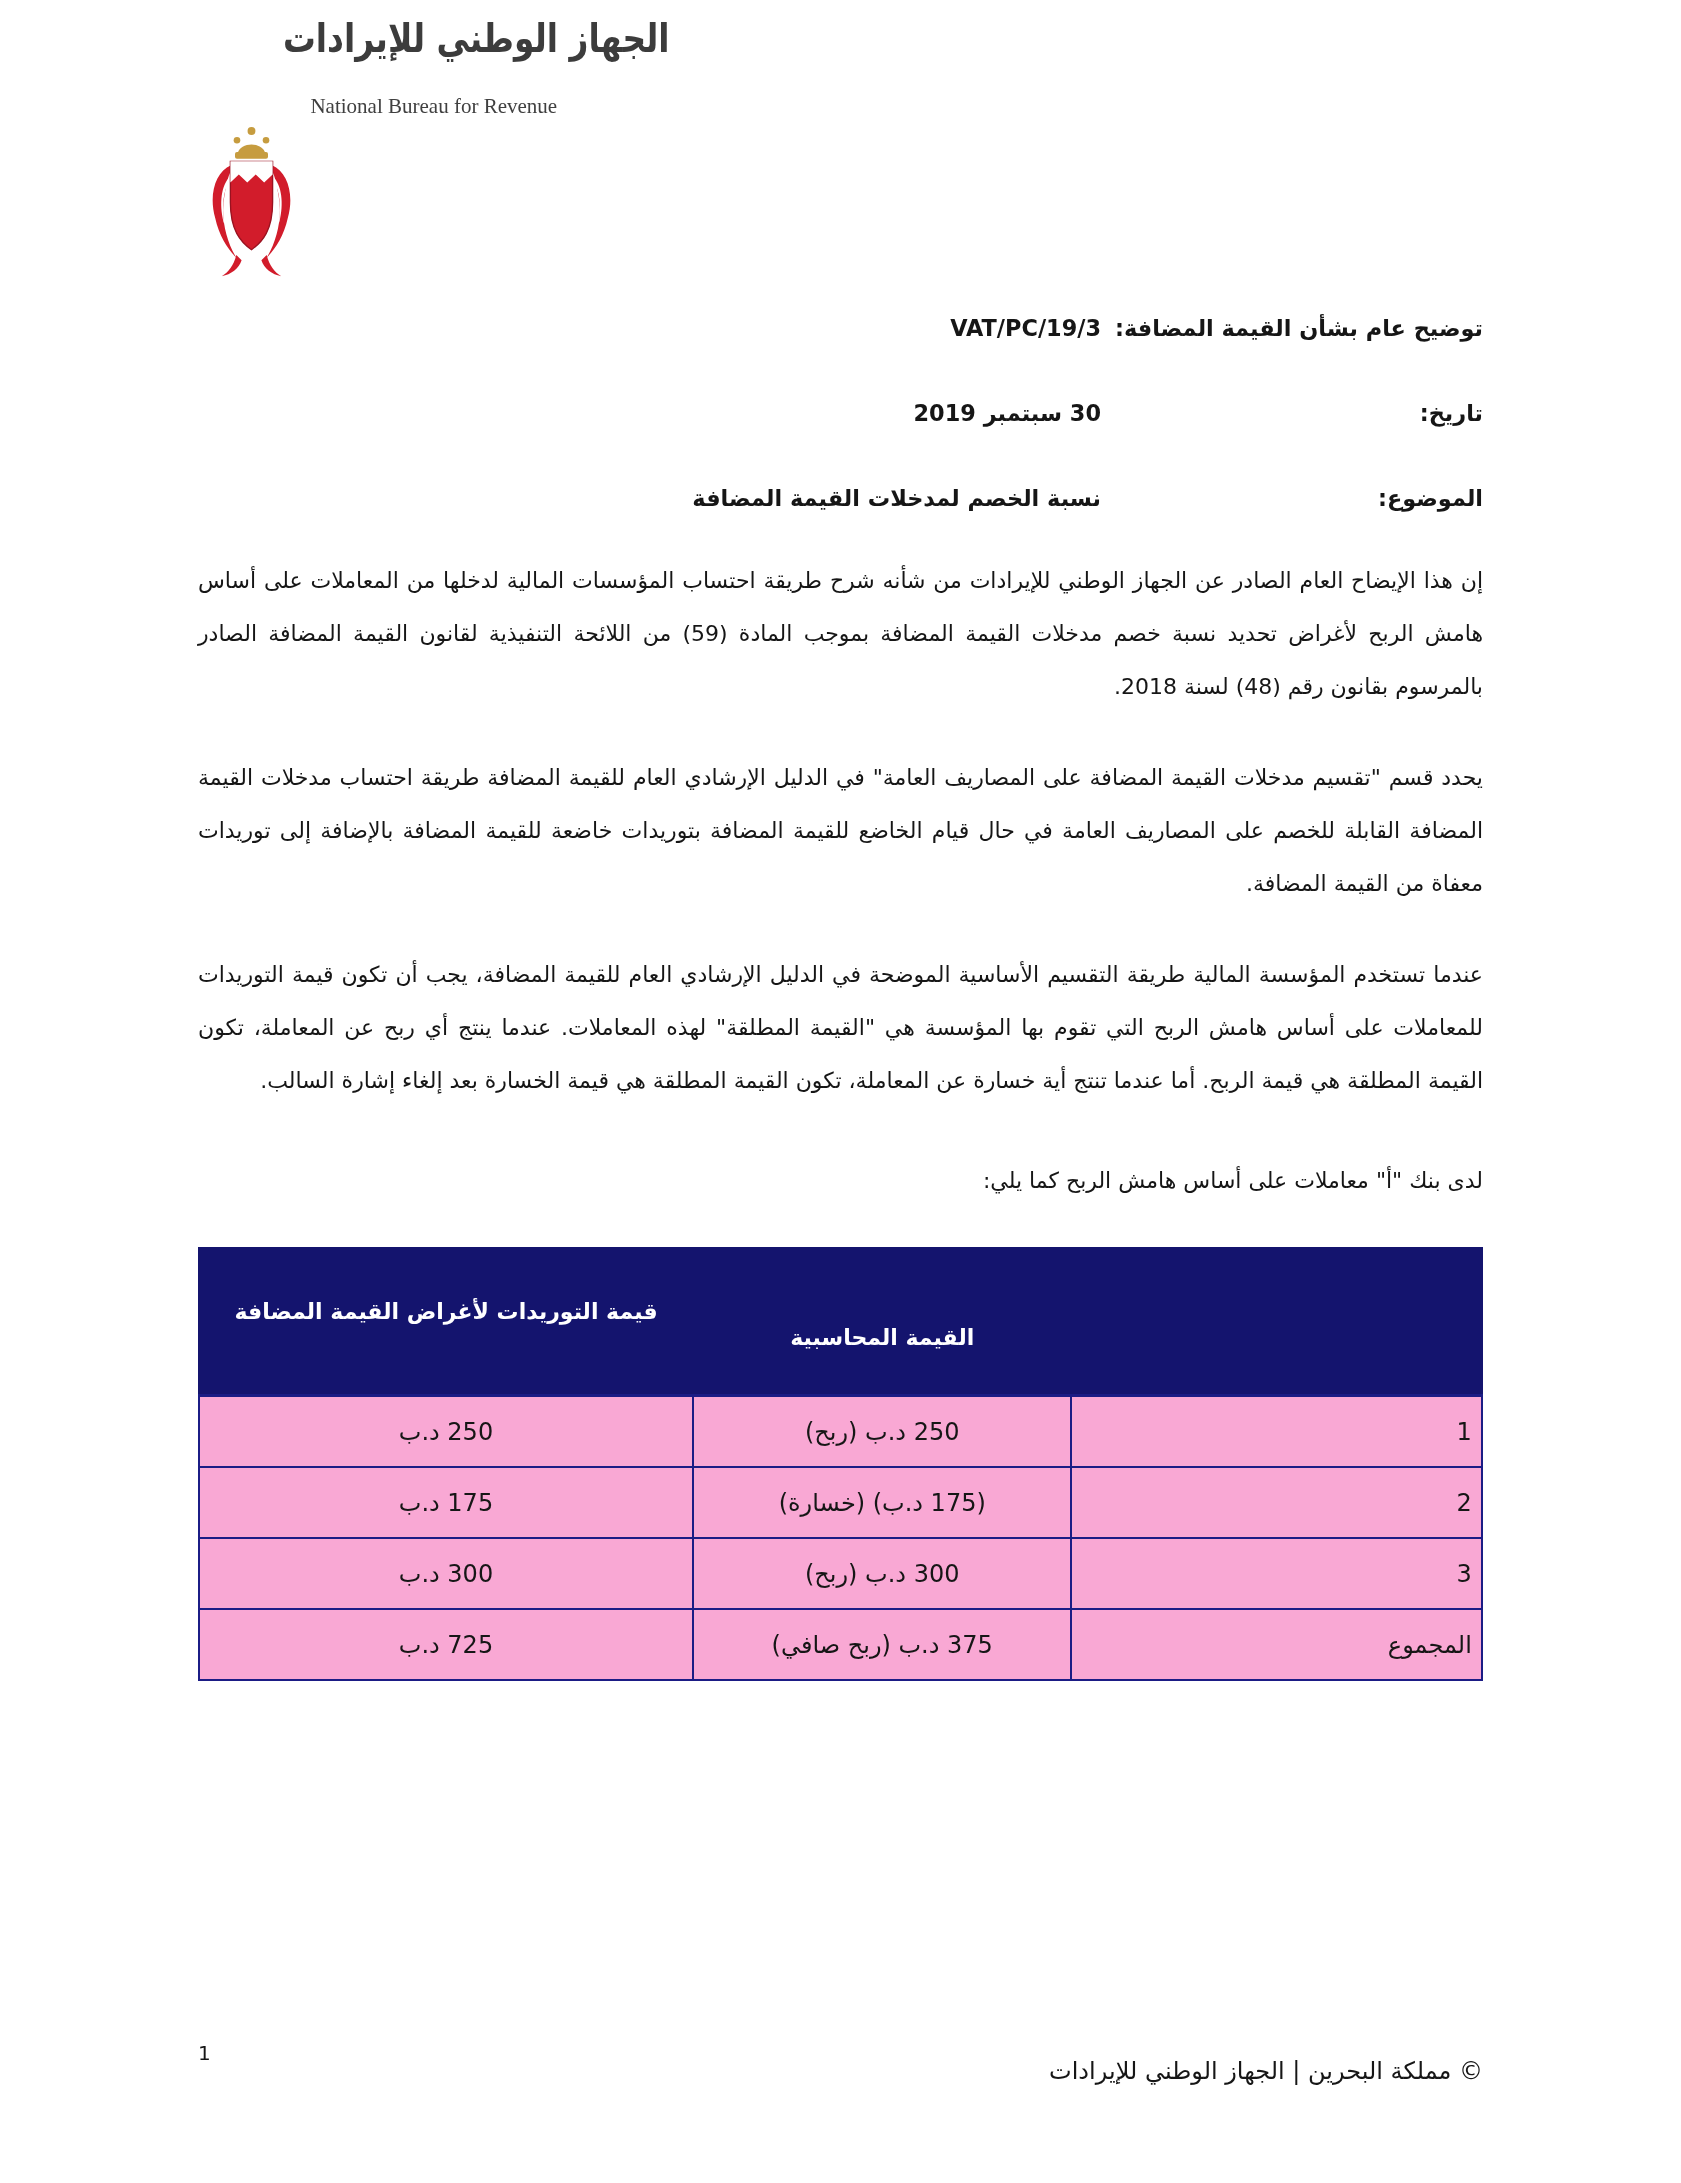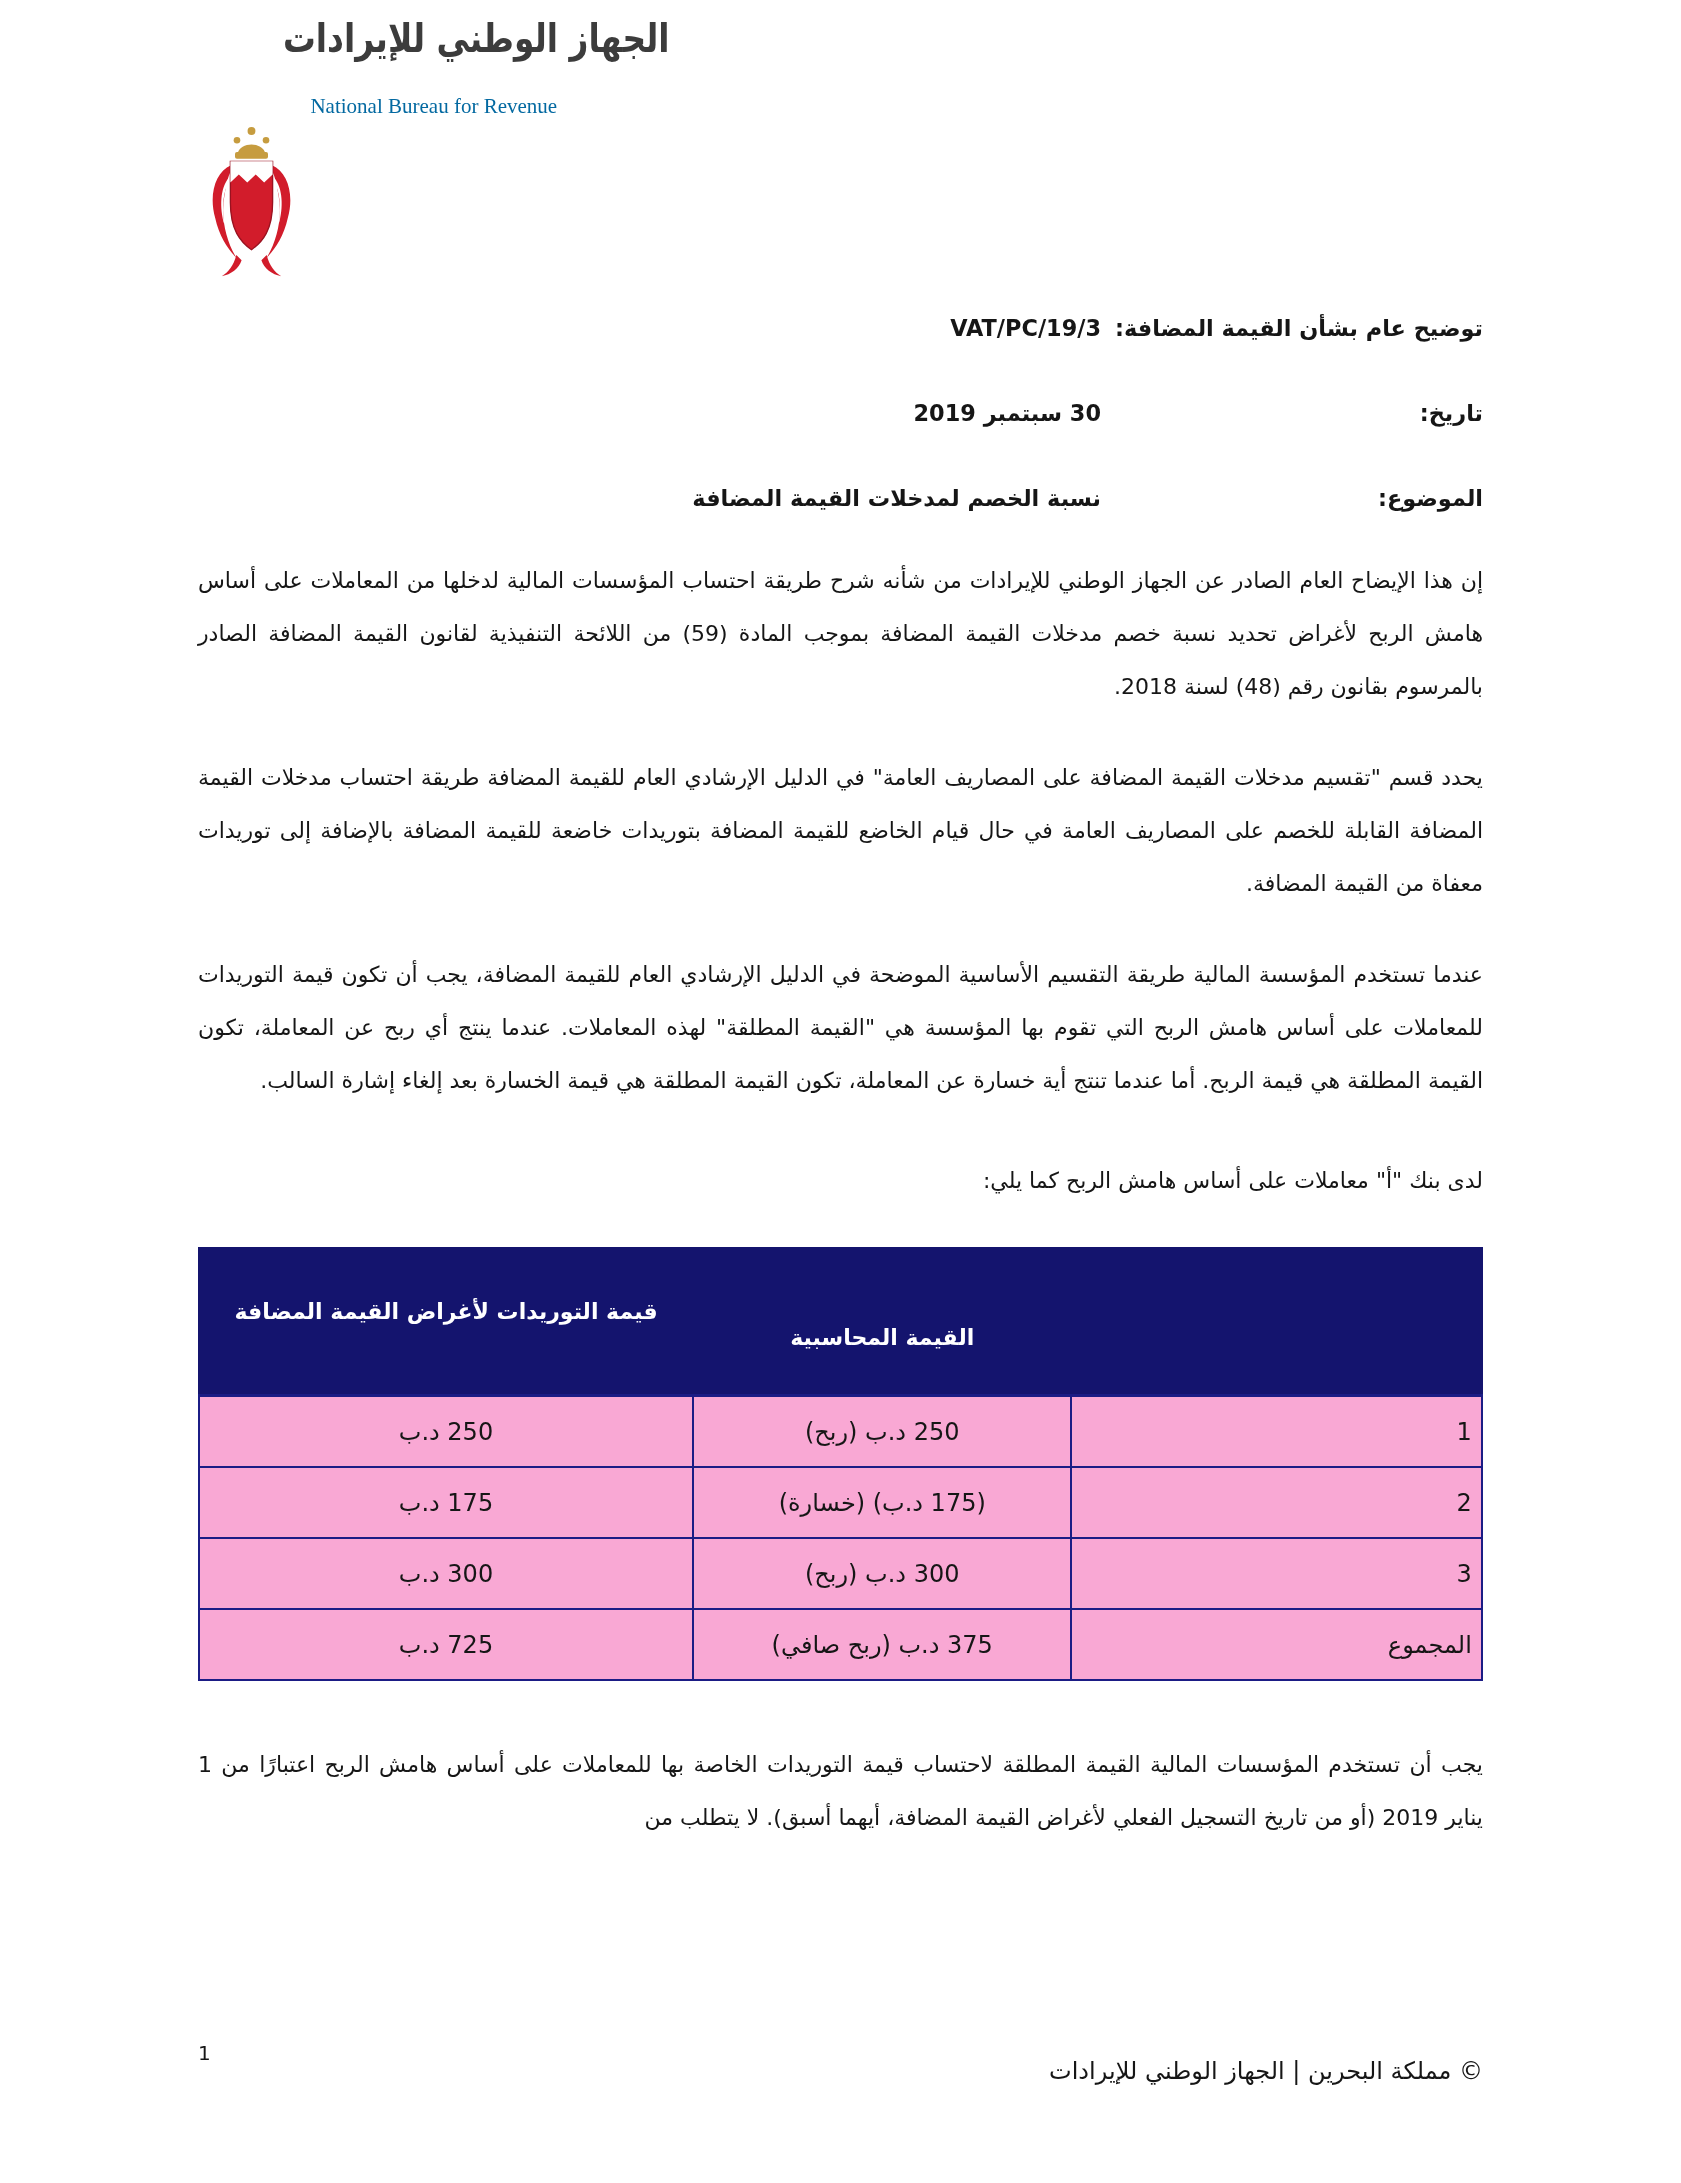--- a/index.html
+++ b/index.html
@@ -8,21 +8,21 @@
     font-family:"DejaVu Sans","Liberation Sans",sans-serif;color:#161616;
     overflow:hidden;
   }
   .page{position:absolute;inset:0;padding:0 198px;box-sizing:border-box;}
 
   
   .header{margin-top:98px;display:flex;justify-content:flex-end;align-items:flex-start;height:198px;flex-direction:column;}
   .logo-text{margin-top:25px;margin-left:0;margin-right:0;text-align:center;}
   .logo-ar{font-size:40px;font-weight:700;color:#3c3c3c;line-height:1.15;white-space:nowrap;
            transform:scaleX(.82);transform-origin:100% 50%;}
-  .logo-en{font-family:"Liberation Serif","DejaVu Serif",serif;font-size:21px;color:#0369a1;
+  .logo-en{font-family:"Liberation Serif","DejaVu Serif",serif;font-size:21px;color:#404040;
            margin-top:33px;white-space:nowrap;}
   .emblem{width:99px;height:177px;margin-right:-5.3px;margin-left:4px;flex:0 0 auto;}
 
   
   .meta{margin-top:17px;}
   .meta-row{direction:rtl;display:flex;font-weight:700;font-size:22.4px;line-height:30px;margin-bottom:55px;}
   .meta-row:last-child{margin-bottom:0;}
   .meta-label{flex:0 0 382px;text-align:right;}
   .meta-value{white-space:nowrap;}
 
@@ -150,23 +150,20 @@
         <td class="val">300 د.ب</td>
       </tr>
       <tr>
         <td class="idx">المجموع</td>
         <td class="val">375 د.ب (ربح صافي)</td>
         <td class="val">725 د.ب</td>
       </tr>
     </tbody>
   </table>
 
-  <div class="paras closing">
-    <p class="body">يجب أن تستخدم المؤسسات المالية القيمة المطلقة لاحتساب قيمة التوريدات الخاصة بها للمعاملات على أساس هامش الربح اعتبارًا من 1 يناير 2019 (أو من تاريخ التسجيل الفعلي لأغراض القيمة المضافة، أيهما أسبق). لا يتطلب من</p>
-  </div>
 
   <div class="footer">
     <span class="page-num">1</span>
     <span class="copyright">© مملكة البحرين | الجهاز الوطني للإيرادات</span>
   </div>
 
 </div>
 
 
 </body></html>

